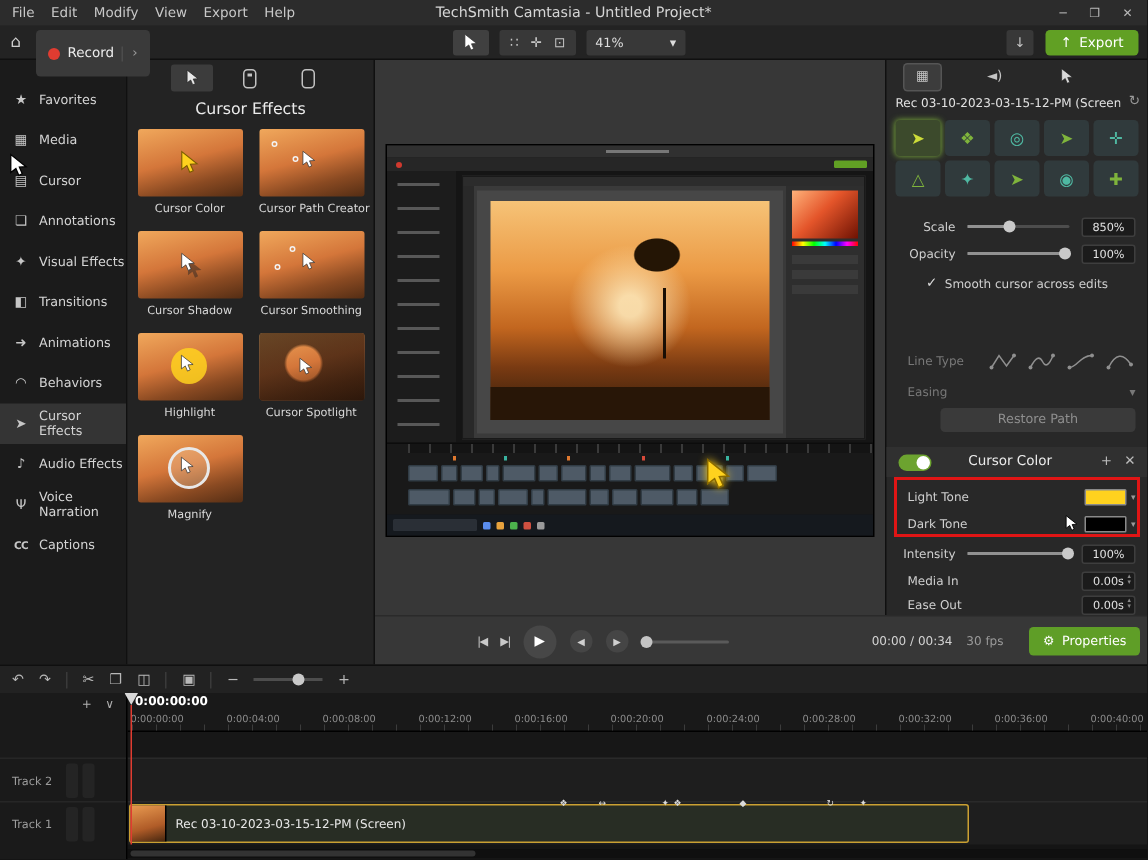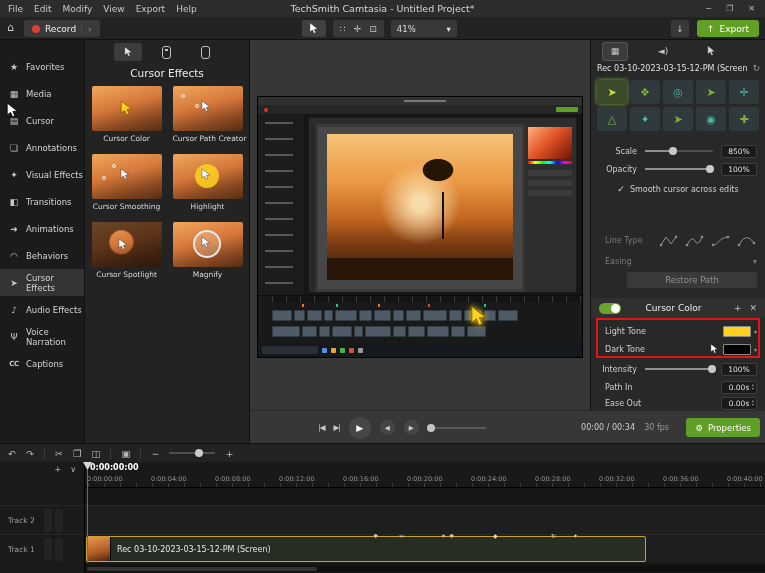--- a/index.html
+++ b/index.html
@@ -10,21 +10,21 @@
   
   .titlebar{position:absolute;top:0;left:0;right:0;height:17px;background:#2c2c2c;display:flex;align-items:center;font-size:9px;color:#c9c9c9;z-index:6}
   .menus{display:flex;gap:11px;padding-left:8px;z-index:2}
   .menus span{cursor:default}
   .tb-title{position:absolute;left:0;right:0;text-align:center;font-size:9.5px;color:#d6d6d6}
   .winc{margin-left:auto;display:flex;gap:15px;padding-right:10px;z-index:2;font-size:8px;color:#bbb}
 
   
   .toolbar{position:absolute;top:17px;left:0;right:0;height:23px;background:#232323;border-bottom:1px solid #101010;z-index:5}
   .home{position:absolute;left:7px;top:4px;font-size:11px;color:#cfcfcf}
-  .rec-pill{position:absolute;left:24px;top:3px;height:17px;background:#3a3a3a;border-radius:3px;display:flex;align-items:center;gap:5px;padding:0 8px;font-size:9px;color:#eee}
+  .rec-pill{position:absolute;left:24px;top:3px;height:31px;background:#3a3a3a;border-radius:3px;display:flex;align-items:center;gap:5px;padding:0 8px;font-size:9px;color:#eee}
   .rec-dot{width:8px;height:8px;border-radius:50%;background:#e03c31}
   .rec-ch{color:#9a9a9a;font-size:9px;border-left:1px solid #4c4c4c;padding-left:6px}
   .tools{position:absolute;left:302px;top:3px;display:flex;align-items:center;gap:7px}
   .tool-active{width:24px;height:17px;background:#404040;border-radius:2px;display:flex;align-items:center;justify-content:center}
   .tool-group{display:flex;gap:8px;background:#383838;border-radius:2px;height:17px;align-items:center;padding:0 7px;font-size:9px;color:#c5c5c5}
   .zoom-dd{display:flex;width:66px;justify-content:space-between;align-items:center;background:#383838;border-radius:2px;height:17px;padding:0 6px;font-size:8.5px;color:#ddd}
   .right-tools{position:absolute;right:6px;top:3px;display:flex;gap:8px;align-items:center}
   .dl-btn{width:18px;height:17px;background:#383838;border-radius:2px;display:flex;align-items:center;justify-content:center;font-size:9px;color:#c5c5c5}
   .export-btn{display:flex;gap:5px;align-items:center;background:#61a024;height:17px;padding:0 10px;border-radius:3px;color:#fff;font-size:9px}
 
@@ -305,20 +305,31 @@
         <div class="thumb t-path">
           <span class="dot" style="left:8px;top:8px"></span>
           <span class="dot" style="left:22px;top:18px"></span>
           <svg width="10" height="13" viewBox="0 0 12 16">
               <path d="M1 1 L1 12.2 L4.2 9.8 L6 14 L8.2 13 L6.4 8.9 L10.6 8.6 Z" fill="#fff" stroke="#333" stroke-width="0.6"></path>
             </svg>
         </div>
         <div class="fx-label">Cursor Path Creator</div>
       </div>
       <div>
+        <div class="thumb t-shadow">
+          <svg class="shadow-cur" width="12" height="15" viewBox="0 0 12 16">
+              <path d="M1 1 L1 12.2 L4.2 9.8 L6 14 L8.2 13 L6.4 8.9 L10.6 8.6 Z" fill="#222"></path>
+            </svg>
+          <svg width="11" height="14" viewBox="0 0 12 16">
+              <path d="M1 1 L1 12.2 L4.2 9.8 L6 14 L8.2 13 L6.4 8.9 L10.6 8.6 Z" fill="#fff" stroke="#333" stroke-width="0.6"></path>
+            </svg>
+        </div>
+        <div class="fx-label">Cursor Shadow</div>
+      </div>
+      <div>
         <div class="thumb t-path">
           <span class="dot" style="left:10px;top:22px"></span>
           <span class="dot" style="left:20px;top:10px"></span>
           <svg width="10" height="13" viewBox="0 0 12 16">
               <path d="M1 1 L1 12.2 L4.2 9.8 L6 14 L8.2 13 L6.4 8.9 L10.6 8.6 Z" fill="#fff" stroke="#333" stroke-width="0.6"></path>
             </svg>
         </div>
         <div class="fx-label">Cursor Smoothing</div>
       </div>
       <div>
@@ -540,21 +551,21 @@
     <div class="annotation"></div>
     <div class="pr-row" style="top:322px">
       <span class="pr-lb">Intensity</span>
       <span class="slider">
           <span class="fill" style="width:94%"></span>
           <span class="knob" style="left:92%"></span>
         </span>
       <span class="vbox">100%</span>
     </div>
     <div class="pr-row" style="top:340px;padding-left:14px">
-      <span>Path In</span>
+      <span>Media In</span>
       <span style="margin-left:auto" class="vbox">
           <span>0.00s</span>
           <span class="sp">▴<br>▾</span>
         </span>
     </div>
     <div class="pr-row" style="top:356px;padding-left:14px">
       <span>Ease Out</span>
       <span style="margin-left:auto" class="vbox">
           <span>0.00s</span>
           <span class="sp">▴<br>▾</span>

